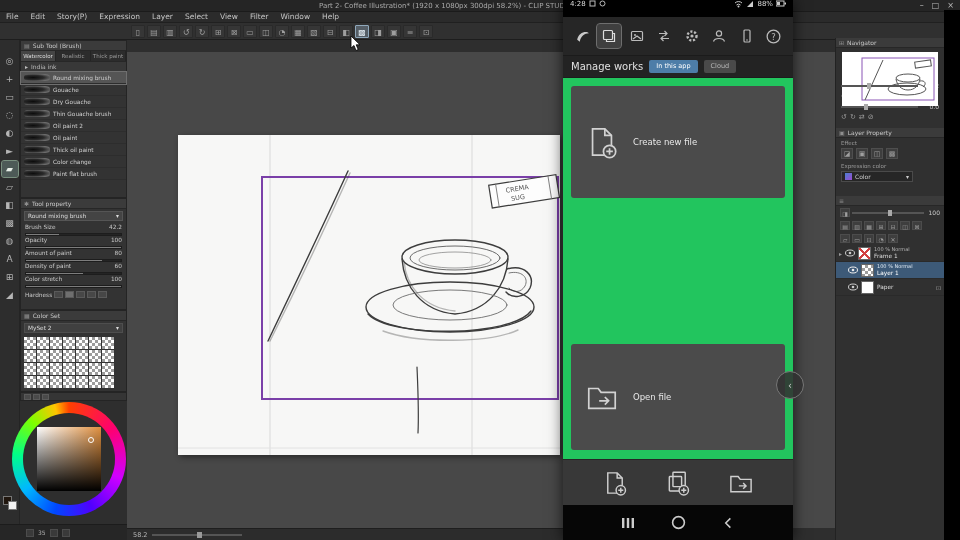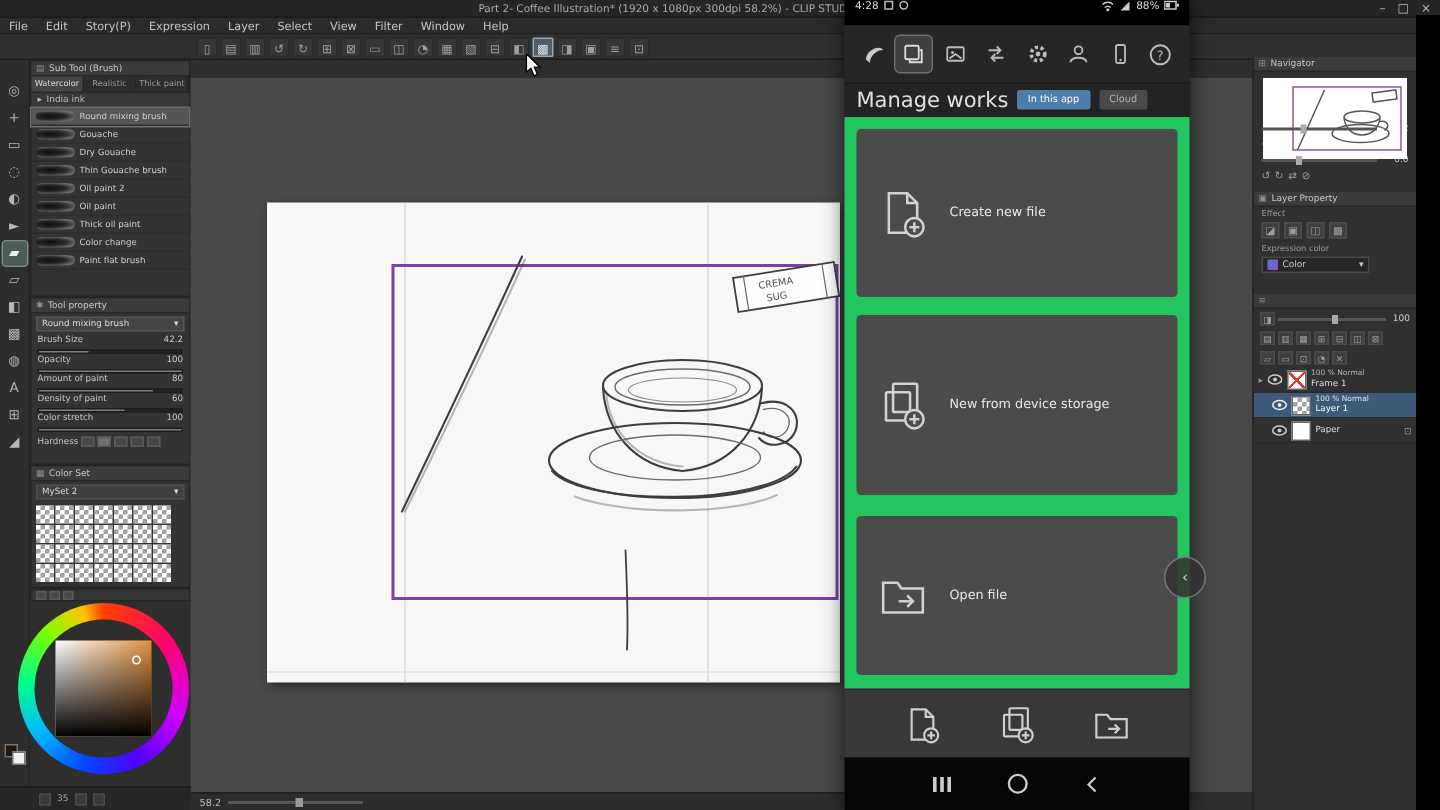--- a/index.html
+++ b/index.html
@@ -7,21 +7,21 @@
   #screen{position:relative;width:960px;height:540px;background:#2e2e2e;overflow:hidden;
           font-family:"DejaVu Sans","Liberation Sans",sans-serif;color:#ccc;
           -webkit-font-smoothing:antialiased}
   .abs{position:absolute}
 
   
   .titlebar{left:0;top:0;width:960px;height:12px;background:#252525;display:flex;align-items:center;
             font-size:7px;color:#aaa;border-bottom:1px solid #1b1b1b}
   .titlebar .ttl{flex:1;text-align:center;white-space:nowrap;overflow:hidden}
   .wctl{display:flex;gap:8px;padding:0 6px;font-size:8px;color:#bbb}
-  .menubar{left:0;top:12px;width:960px;height:11px;background:#2b2b2b;display:flex;align-items:center;
+  .menubar{left:0;top:12px;width:960px;height:11px;background:#2b2b2b;display:flex;
            font-size:7.5px;color:#c5c5c5;border-bottom:1px solid #202020}
   .menubar span{padding:0 6px;cursor:default}
   .toolbar{left:0;top:23px;width:960px;height:17px;background:#303030;display:flex;align-items:center;
            padding-left:130px;border-bottom:1px solid #1d1d1d}
   .toolbar span{width:14px;height:13px;margin:0 1px;font-size:8px;line-height:13px;text-align:center;
                 color:#9f9f9f;background:#363636;border:1px solid #2a2a2a;border-radius:1px}
   .toolbar span:nth-of-type(15){background:#555e66;border-color:#8fa8bb;color:#dfe8ef}
 
   .doctabs{left:127px;top:40px;width:436px;height:12px;background:#262626;display:flex;align-items:flex-end}
   .dtab{height:12px;line-height:12px;padding:0 8px;font-size:6.5px;white-space:nowrap}
@@ -134,21 +134,21 @@
   .phone{left:563px;top:0;width:230px;height:540px;background:#2b2b2b;z-index:10;
          box-shadow:0 0 14px rgba(0,0,0,.7);display:flex;flex-direction:column}
   .pstatus{height:17px;background:#000;display:flex;align-items:flex-start;padding:0 7px;font-size:7px;color:#ddd;gap:3px}
   .pstatus .sp{flex:1}
   .pnav{height:39px;background:#262626;display:flex;align-items:center;justify-content:space-between;
         padding:0 7px;border-bottom:1px solid #1b1b1b}
   .pnavbtn{width:24px;height:24px;display:flex;align-items:center;justify-content:center;border-radius:3px}
   .pnavbtn.sel{background:#3f3f3f;outline:1px solid #6e6e6e}
   .pmanage{height:22px;background:#232323;display:flex;align-items:center;padding:0 8px;gap:6px;
            border-bottom:1px solid #1c1c1c}
-  .pmanage .mw{font-size:14px;color:#e0e0e0;flex:none}
+  .pmanage .mw{font-size:10px;color:#e0e0e0;flex:none}
   .ptab{height:13px;line-height:13px;padding:0 7px;font-size:6.5px;border-radius:2px}
   .ptab.on{background:#4d7da8;color:#fff}
   .ptab.off{background:#4a4a4a;color:#b5b5b5}
   .pcontent{flex:1;position:relative;background:#22c55e}
   .pbtn{position:absolute;left:8px;width:214px;background:#4b4b4b;border-radius:3px;display:flex;align-items:center;cursor:pointer}
   .pbtn .icn{width:62px;display:flex;justify-content:center}
   .pbtn .lbl{font-size:8.5px;color:#e8e8e8}
   .pbottom{height:46px;background:#383838;border-top:1px solid #262626;display:flex;align-items:center;
            justify-content:space-around;padding:0 20px}
   .pandroid{height:35px;background:#060606;display:flex;align-items:center;justify-content:space-around;padding:0 40px}
@@ -674,31 +674,20 @@
         <span class="icn">
           <svg width="34" height="36" viewBox="0 0 36 36" fill="none" stroke="#d2d2d2" stroke-width="1.8">
             <path d="M8 4 h13 l7 7 v21 h-20 z"></path>
               <path d="M21 4 v7 h7"></path>
             <circle cx="26" cy="28" r="6.5" fill="#4b4b4b"></circle>
               <path d="M26 24.5 v7 M22.5 28 h7"></path>
           </svg>
         </span>
         <span class="lbl">Create new file</span>
       </div>
-      <div class="pbtn" style="top:132px;height:120px">
-        <span class="icn">
-          <svg width="34" height="36" viewBox="0 0 36 36" fill="none" stroke="#d2d2d2" stroke-width="1.8">
-            <rect x="11" y="3" width="17" height="20" rx="1"></rect>
-              <rect x="6" y="9" width="17" height="20" rx="1"></rect>
-            <circle cx="26" cy="28" r="6.5" fill="#4b4b4b"></circle>
-              <path d="M26 24.5 v7 M22.5 28 h7"></path>
-          </svg>
-        </span>
-        <span class="lbl">New from device storage</span>
-      </div>
       <div class="pbtn" style="top:266px;height:106px">
         <span class="icn">
           <svg width="34" height="34" viewBox="0 0 36 36" fill="none" stroke="#d2d2d2" stroke-width="1.8">
             <path d="M4 9 h10 l3 4 h15 v17 h-28 z"></path>
               <path d="M15 22 h10 m-4 -4 l4 4 l-4 4"></path>
           </svg>
         </span>
         <span class="lbl">Open file</span>
       </div>
     </div>

